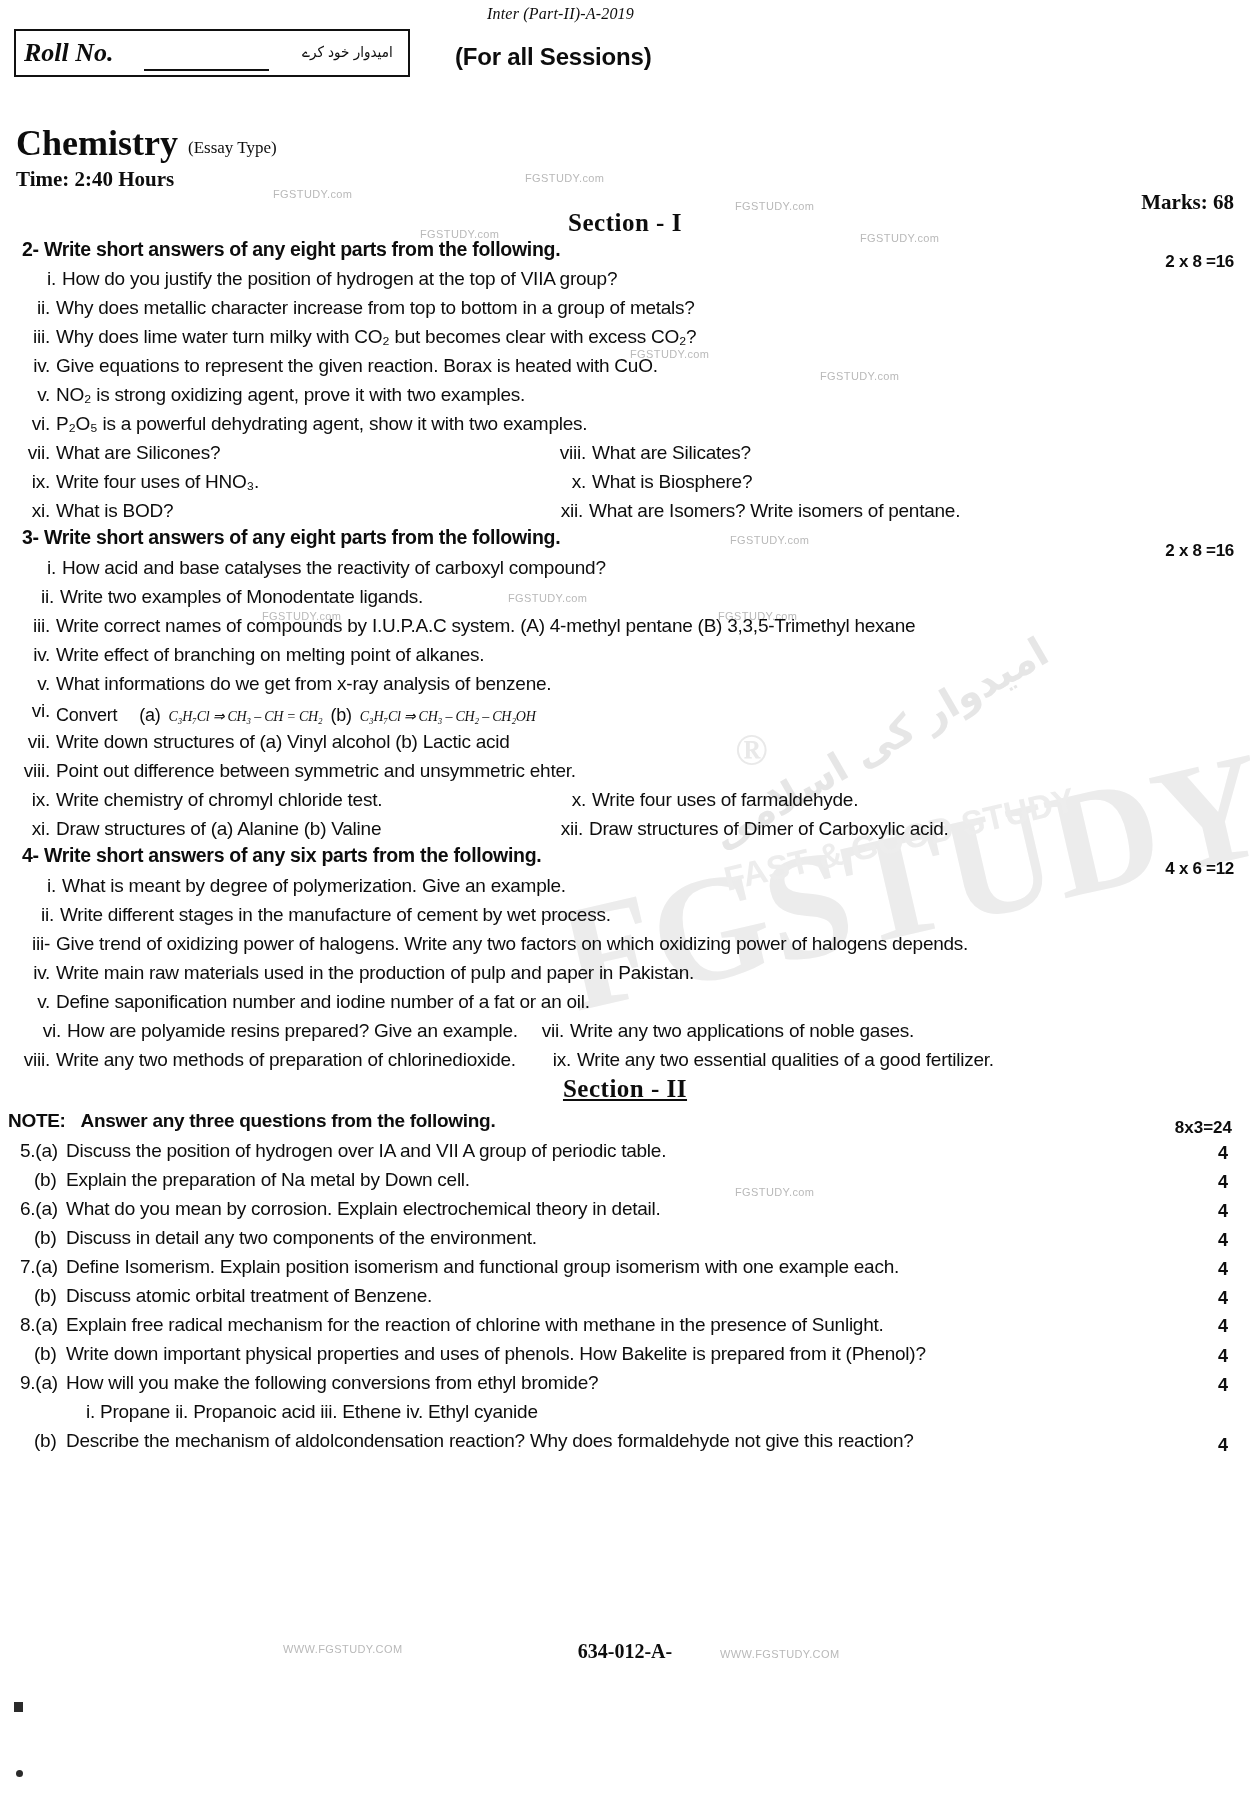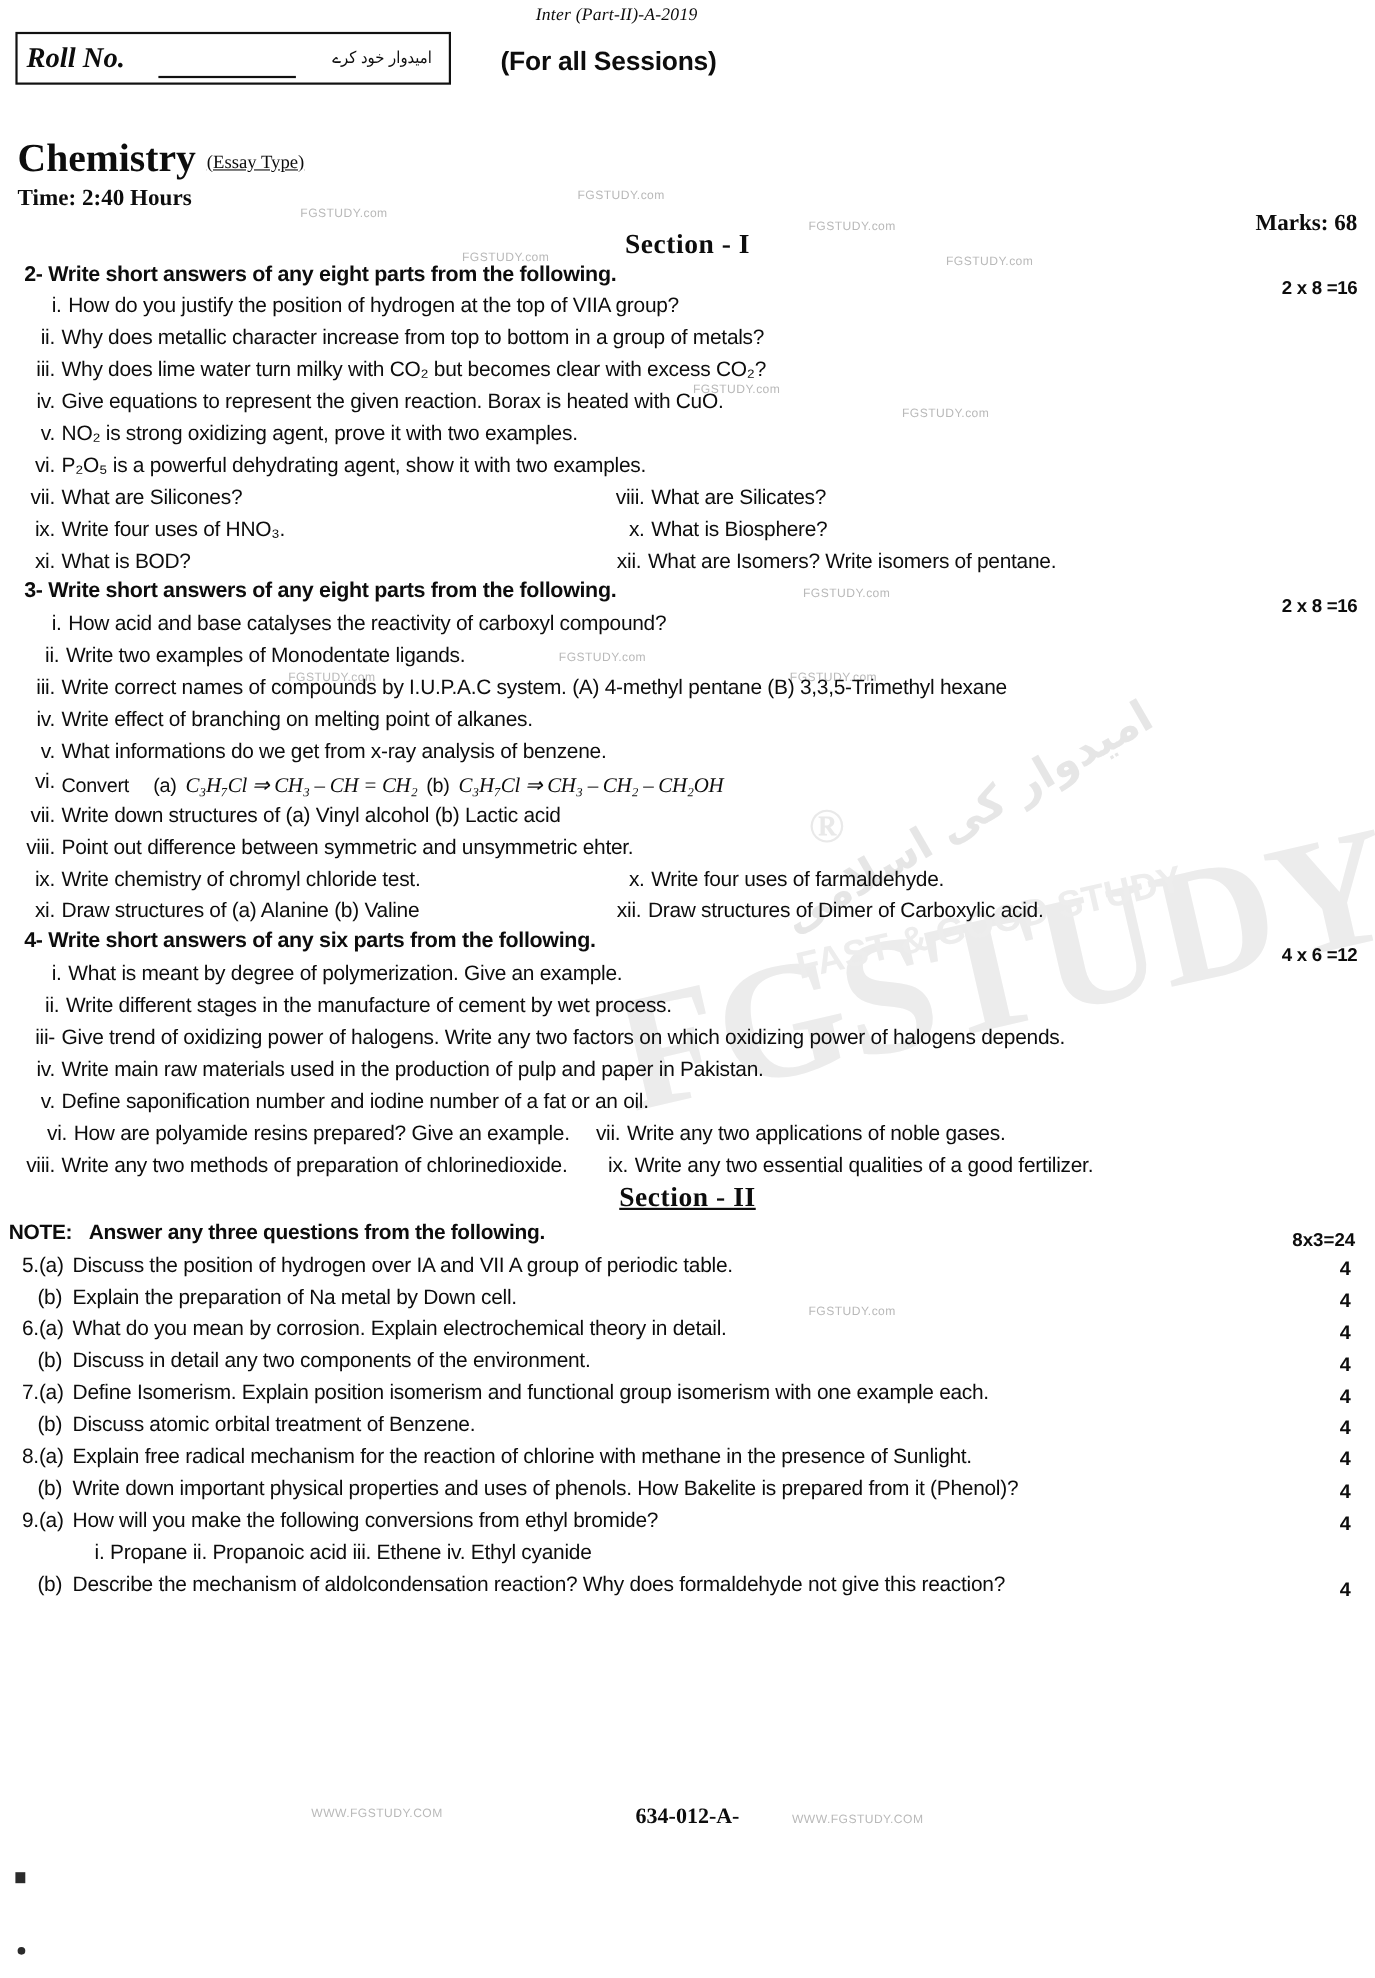--- a/index.html
+++ b/index.html
@@ -28,40 +28,40 @@
       font-family:"DejaVu Sans",sans-serif;direction:rtl;transform:scaleX(.9);}
 
   .inter{position:absolute;left:487px;top:5px;font-family:"Liberation Serif",serif;
       font-style:italic;font-size:16px;letter-spacing:.2px;}
   .sessions{position:absolute;left:455px;top:43px;font-size:24px;font-weight:bold;
       letter-spacing:-.2px;}
 
   .subject{position:absolute;left:16px;top:122px;font-family:"Liberation Serif",serif;
       font-weight:bold;font-size:36px;}
   .subject .essay{font-family:"Liberation Serif",serif;font-weight:normal;font-size:17px;
-      vertical-align:2px;margin-left:10px;text-decoration:underline;}
+      vertical-align:2px;margin-left:10px;}
 
   .time{position:absolute;left:16px;top:167px;font-family:"Liberation Serif",serif;
       font-weight:bold;font-size:21px;}
   .marks{position:absolute;right:16px;top:190px;font-family:"Liberation Serif",serif;
       font-weight:bold;font-size:21px;}
 
   .sec{position:absolute;width:1250px;text-align:center;font-family:"Liberation Serif",serif;
       font-weight:bold;font-size:25px;letter-spacing:.5px;}
   #sec1{top:209px;}
   #sec2{top:1481px;}
 
   
   .qhead{position:absolute;font-weight:bold;font-size:19.5px;letter-spacing:-.3px;}
   .qmarks{position:absolute;right:16px;font-weight:bold;font-size:17px;letter-spacing:-.3px;}
 
   .prow{position:absolute;font-size:19px;letter-spacing:-.25px;white-space:nowrap;}
   .rn{display:inline-block;text-align:right;margin-right:6px;}
 
-  .mathi{font-family:"Liberation Serif",serif;font-style:italic;font-size:19px;}
+  .mathi{font-family:"Liberation Serif",serif;font-style:italic;font-size:14px;}
   .plain{font-size:18px;}
 
   .note{position:absolute;left:8px;top:1521px;font-weight:bold;font-size:19px;letter-spacing:-.3px;}
   .notemarks{position:absolute;right:18px;top:1527px;font-weight:bold;font-size:17px;}
 
   .qline{position:absolute;font-size:19px;letter-spacing:-.25px;white-space:nowrap;}
   .qnum{display:inline-block;width:46px;}
   .qsub{display:inline-block;width:46px;text-indent:14px;}
   .mk{position:absolute;right:22px;font-weight:bold;font-size:18px;}
 

